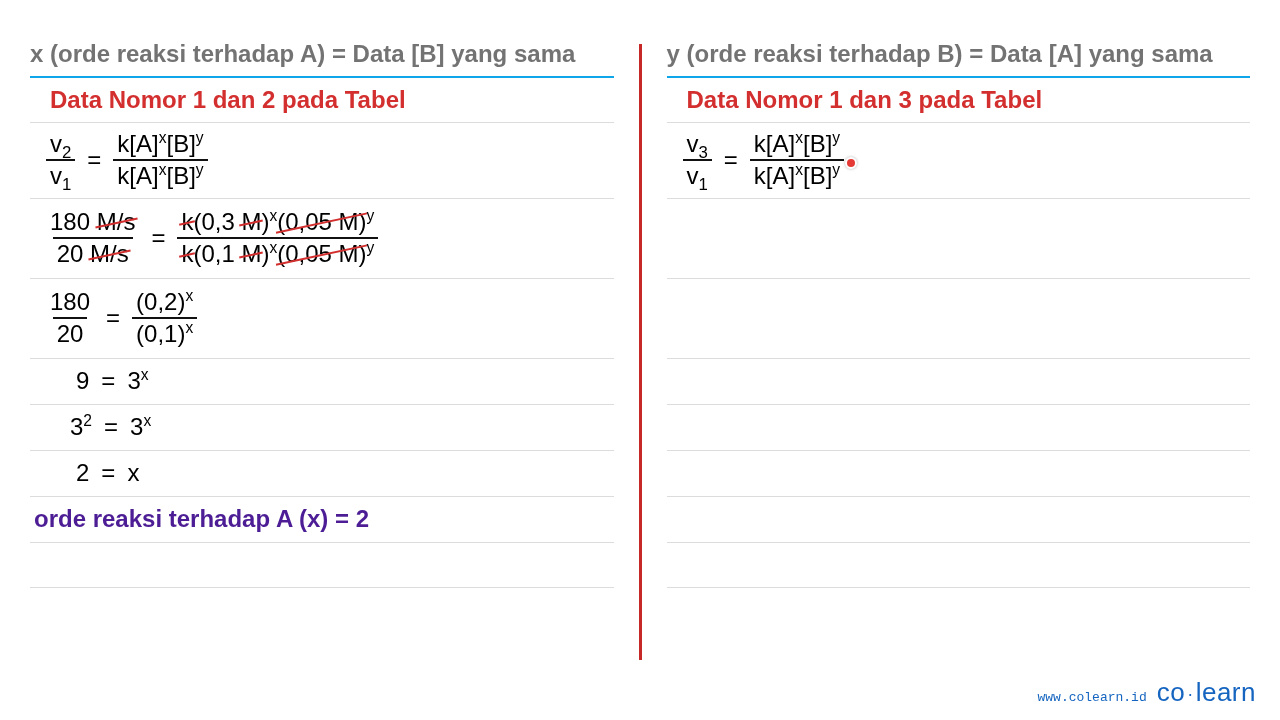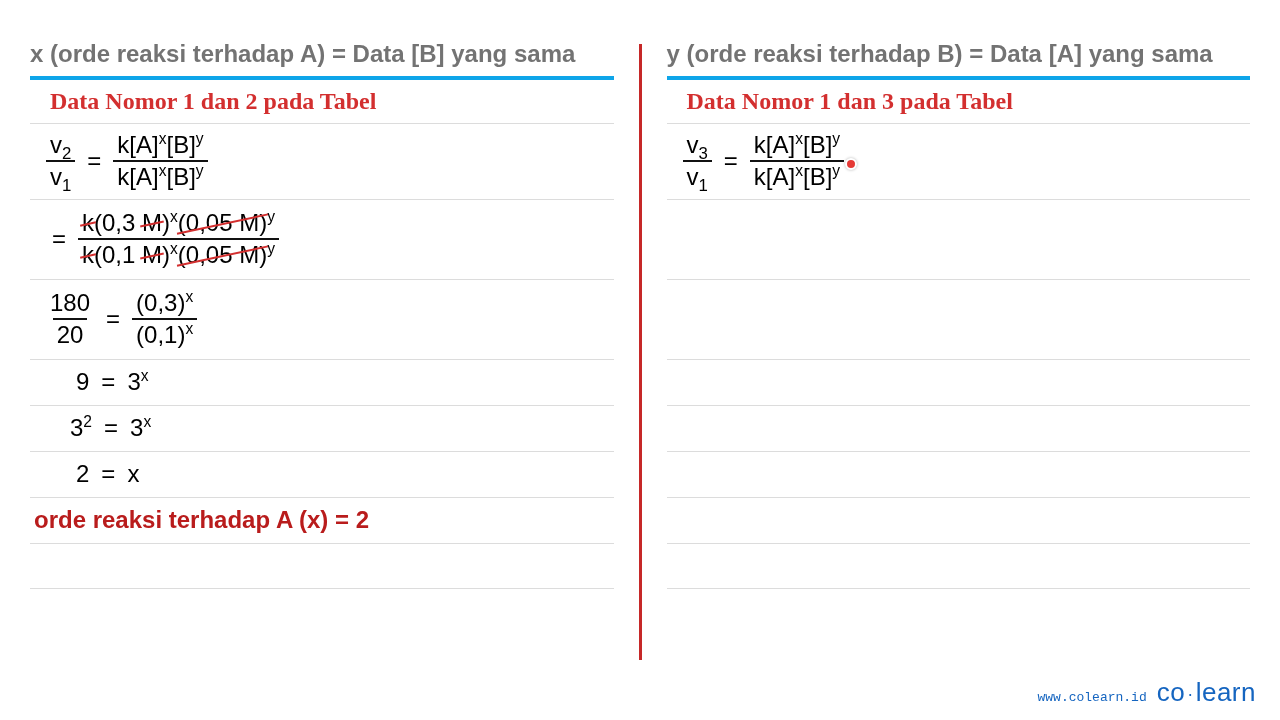--- a/index.html
+++ b/index.html
@@ -36,21 +36,21 @@
   }
   .row {
     border-top: 1px solid #dcdcdc;
     padding: 8px 6px 8px 16px;
     min-height: 46px;
     display: flex;
     align-items: center;
   }
   .row.h72 { min-height: 72px; }
   .row.h80 { min-height: 80px; }
-  .row.first { border-top: 4px solid #0ea5e9; font-family: Liberation Serif, serif; }
+  .row.first { border-top: 2px solid #0ea5e9; }
   .subhead {
     font-size: 24px;
     font-weight: 700;
     color: #d32f2f;
     padding-left: 4px;
   }
   .formula {
     font-size: 24px;
     color: #000000;
     display: flex;
@@ -64,21 +64,21 @@
     line-height: 1.1;
   }
   .frac .num { padding: 0 4px 2px 4px; }
   .frac .den { border-top: 2px solid #111; padding: 2px 4px 0 4px; }
   sup { font-size: 0.65em; vertical-align: super; line-height: 0; }
   sub { font-size: 0.7em; vertical-align: sub; line-height: 0; }
   .eq { padding: 0 6px; }
   .result {
     font-size: 24px;
     font-weight: 700;
-    color: #b91c1c;
+    color: #4c1d95;
     padding-left: 0;
   }
   .strike-r {
     position: relative;
     display: inline-block;
   }
   .strike-r::after {
     content: "";
     position: absolute;
     left: -2px; right: -2px;
@@ -132,41 +132,45 @@
         <span class="eq">=</span>
         <span class="frac">
           <span class="num"><span>k[A]</span><sup>x</sup><span>[B]</span><sup>y</sup></span>
           <span class="den"><span>k[A]</span><sup>x</sup><span>[B]</span><sup>y</sup></span>
         </span>
       </div>
     </div>
 
     <div class="row h80">
       <div class="formula">
+        <span class="frac">
+          <span class="num"><span>180 </span><span class="strike-r">M/s</span></span>
+          <span class="den"><span>20 </span><span class="strike-r">M/s</span></span>
+        </span>
         <span class="eq">=</span>
         <span class="frac">
           <span class="num">
             <span class="strike-r">k</span><span>(0,3 </span><span class="strike-r">M</span><span>)</span><sup>x</sup><span class="strike-r">(0,05 M)</span><sup>y</sup>
           </span>
           <span class="den">
             <span class="strike-r">k</span><span>(0,1 </span><span class="strike-r">M</span><span>)</span><sup>x</sup><span class="strike-r">(0,05 M)</span><sup>y</sup>
           </span>
         </span>
       </div>
     </div>
 
     <div class="row h80">
       <div class="formula">
         <span class="frac">
           <span class="num">180</span>
           <span class="den">20</span>
         </span>
         <span class="eq">=</span>
         <span class="frac">
-          <span class="num"><span>(0,3)</span><sup>x</sup></span>
+          <span class="num"><span>(0,2)</span><sup>x</sup></span>
           <span class="den"><span>(0,1)</span><sup>x</sup></span>
         </span>
       </div>
     </div>
 
     <div class="row" style="padding-left:46px;">
       <div class="formula">
         <span>9</span>
         <span class="eq">=</span>
         <span><span>3</span><sup>x</sup></span>

